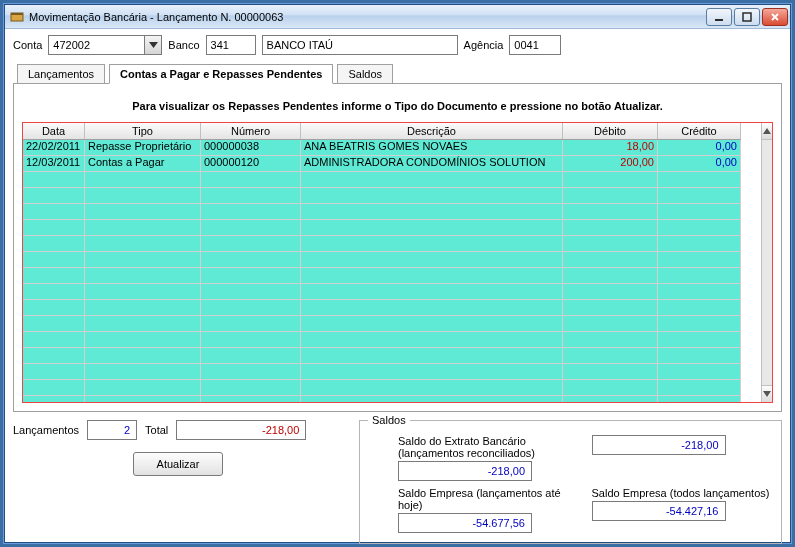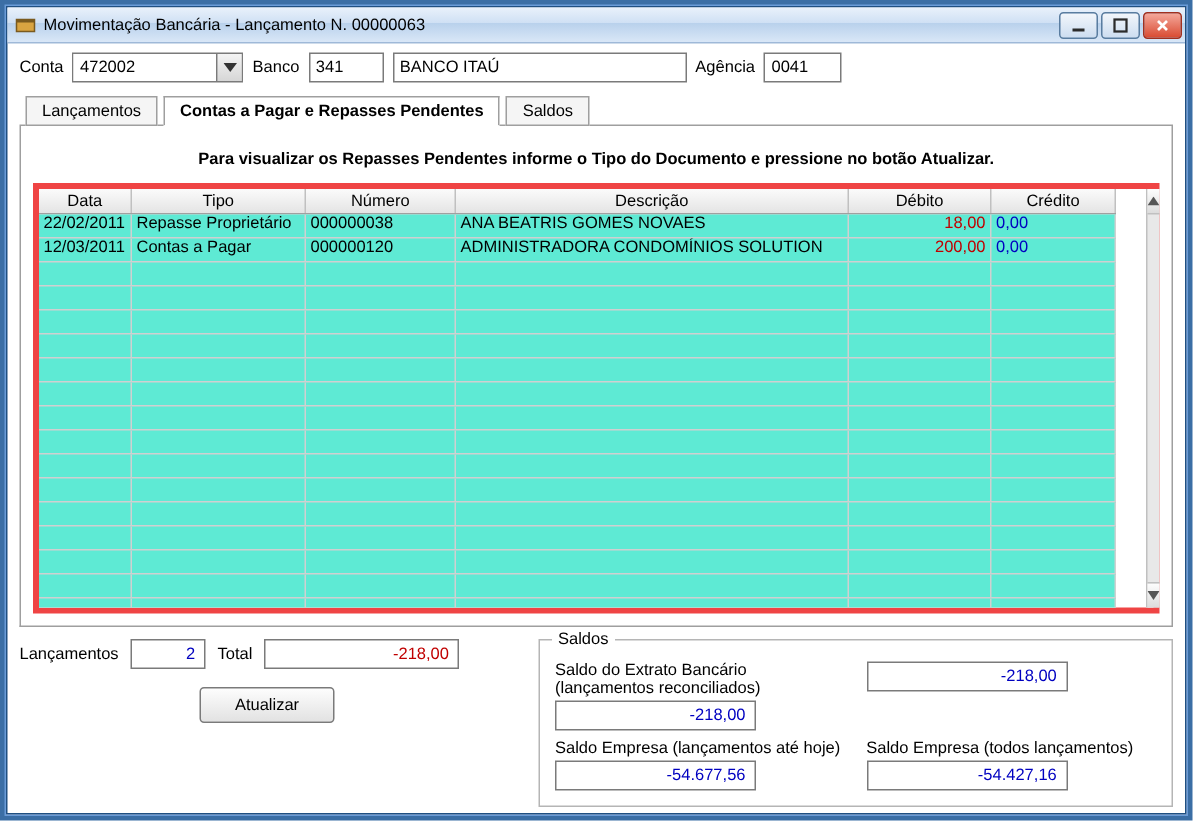--- a/index.html
+++ b/index.html
@@ -20,48 +20,48 @@
   .combo .drop { width: 17px; border-left: 1px solid #7a7a7a; background: linear-gradient(to bottom, #f4f4f4, #d6d6d6); display:flex; align-items:center; justify-content:center; cursor:pointer; }
   .textbox { border: 1px solid #7a7a7a; height: 20px; background:#fff; padding: 0 4px; display:flex; align-items:center; }
   .textbox.w50 { width: 50px; }
   .textbox.w230 { width: 196px; }
   .textbox.w60 { width: 52px; }
   .tabs { display: flex; align-items: flex-end; gap: 4px; border-bottom: 1px solid #9f9f9f; padding-left: 4px; margin-bottom: 0; }
   .tab { border: 1px solid #9f9f9f; border-bottom: 1px solid #9f9f9f; padding: 3px 10px; background: #f5f5f5; cursor: pointer; position: relative; top: 1px; }
   .tab.active { background: #fff; border-bottom: 1px solid #fff; font-weight: bold; }
   .tab-body { border: 1px solid #9f9f9f; border-top: none; padding: 10px 8px 8px 8px; }
   .instruction { text-align: center; font-weight: bold; padding: 6px 0 10px 0; }
-  .grid-wrap { display:flex; border: 4px solid #ef4444; gap: 20px; }
+  .grid-wrap { display:flex; border: 1px solid #ef4444; gap: 20px; }
   .grid { flex:1; background:#fff; }
   .grid-head { display:flex; background: linear-gradient(to bottom,#fbfbfb,#e4e4e4); border-bottom: 1px solid #a0a0a0; }
   .gh { border-right: 1px solid #c0c0c0; text-align: center; padding: 2px 0; }
   .grid-rows { height: 262px; overflow: hidden; background:#5eead4; }
   .gr { display:flex; height: 16px; border-bottom: 1px solid #d0d0d0; }
   .gc { border-right: 1px solid #d0d0d0; padding: 0 3px; overflow: hidden; white-space: nowrap; }
   .c-data { width: 62px; }
   .c-tipo { width: 116px; }
   .c-num { width: 100px; }
   .c-desc { width: 262px; }
   .c-deb { width: 95px; text-align: right; color: #c00000; }
-  .c-cred { width: 83px; text-align: left; color: #0000c0; }
+  .c-cred { width: 83px; text-align: right; color: #0000c0; }
   .gh.c-deb, .gh.c-cred { color: #000; text-align:center; }
   .scroll-v { width: 17px; background: #e8e8e8; border-left: 1px solid #c0c0c0; display:flex; flex-direction: column; }
   .sb-btn { height: 17px; background: linear-gradient(to bottom,#fdfdfd,#dcdcdc); border-bottom: 1px solid #c0c0c0; display:flex; align-items:center; justify-content:center; cursor:pointer; }
   .sb-btn:last-child { border-top: 1px solid #c0c0c0; border-bottom:none; }
   .sb-track { flex:1; }
   .bottom { display:flex; gap: 16px; margin-top: 8px; align-items: flex-start; }
   .left-col { width: 330px; }
   .totals-row { display:flex; align-items:center; gap: 8px; }
   .numbox { border: 1px solid #7a7a7a; height: 20px; text-align: right; padding: 0 6px; background:#fff; display:flex; align-items:center; justify-content:flex-end; }
   .numbox.w50 { width: 50px; color:#0000c0; }
   .numbox.w130 { width: 130px; color:#c00000; }
   .btn { margin-top: 12px; width: 90px; height: 24px; border: 1px solid #7a7a7a; border-radius: 3px; background: linear-gradient(to bottom,#fdfdfd,#e2e2e2); cursor:pointer; display:flex; align-items:center; justify-content:center; }
   .saldos { border: 1px solid #b5b5b5; flex:1; position: relative; padding: 14px 10px 10px 10px; }
   .saldos .legend { position:absolute; top:-7px; left:8px; background:#fff; padding: 0 4px; }
-  .saldos-grid { display:grid; grid-template-columns: 1fr 1fr; gap: 6px 14px; }
+  .saldos-grid { display:grid; grid-template-columns: 1fr 1fr; gap: 6px 14px; margin-left: 28px; }
   .saldo-item .sl { display:block; margin-bottom: 2px; }
   .saldo-item .numbox { width: 134px; }
   .saldo-item .blue { color:#0000c0; }
 </style>
 </head>
 <body>
 
 <div class="window">
   <div class="titlebar">
     <span class="icon">

